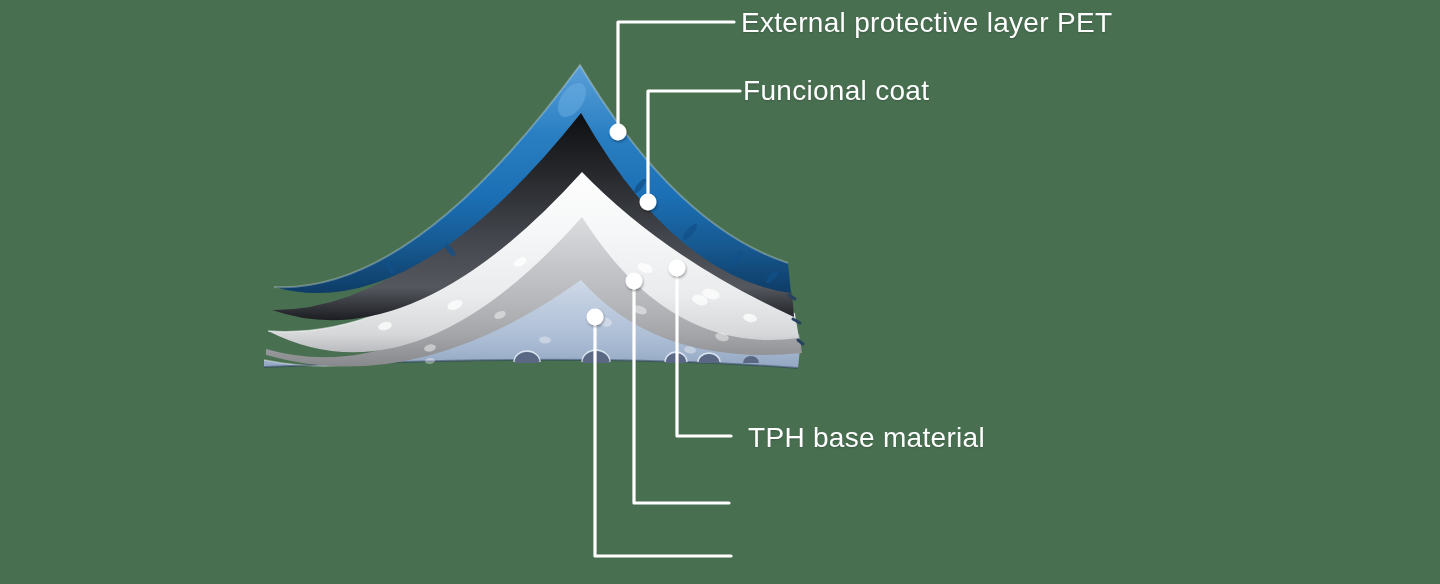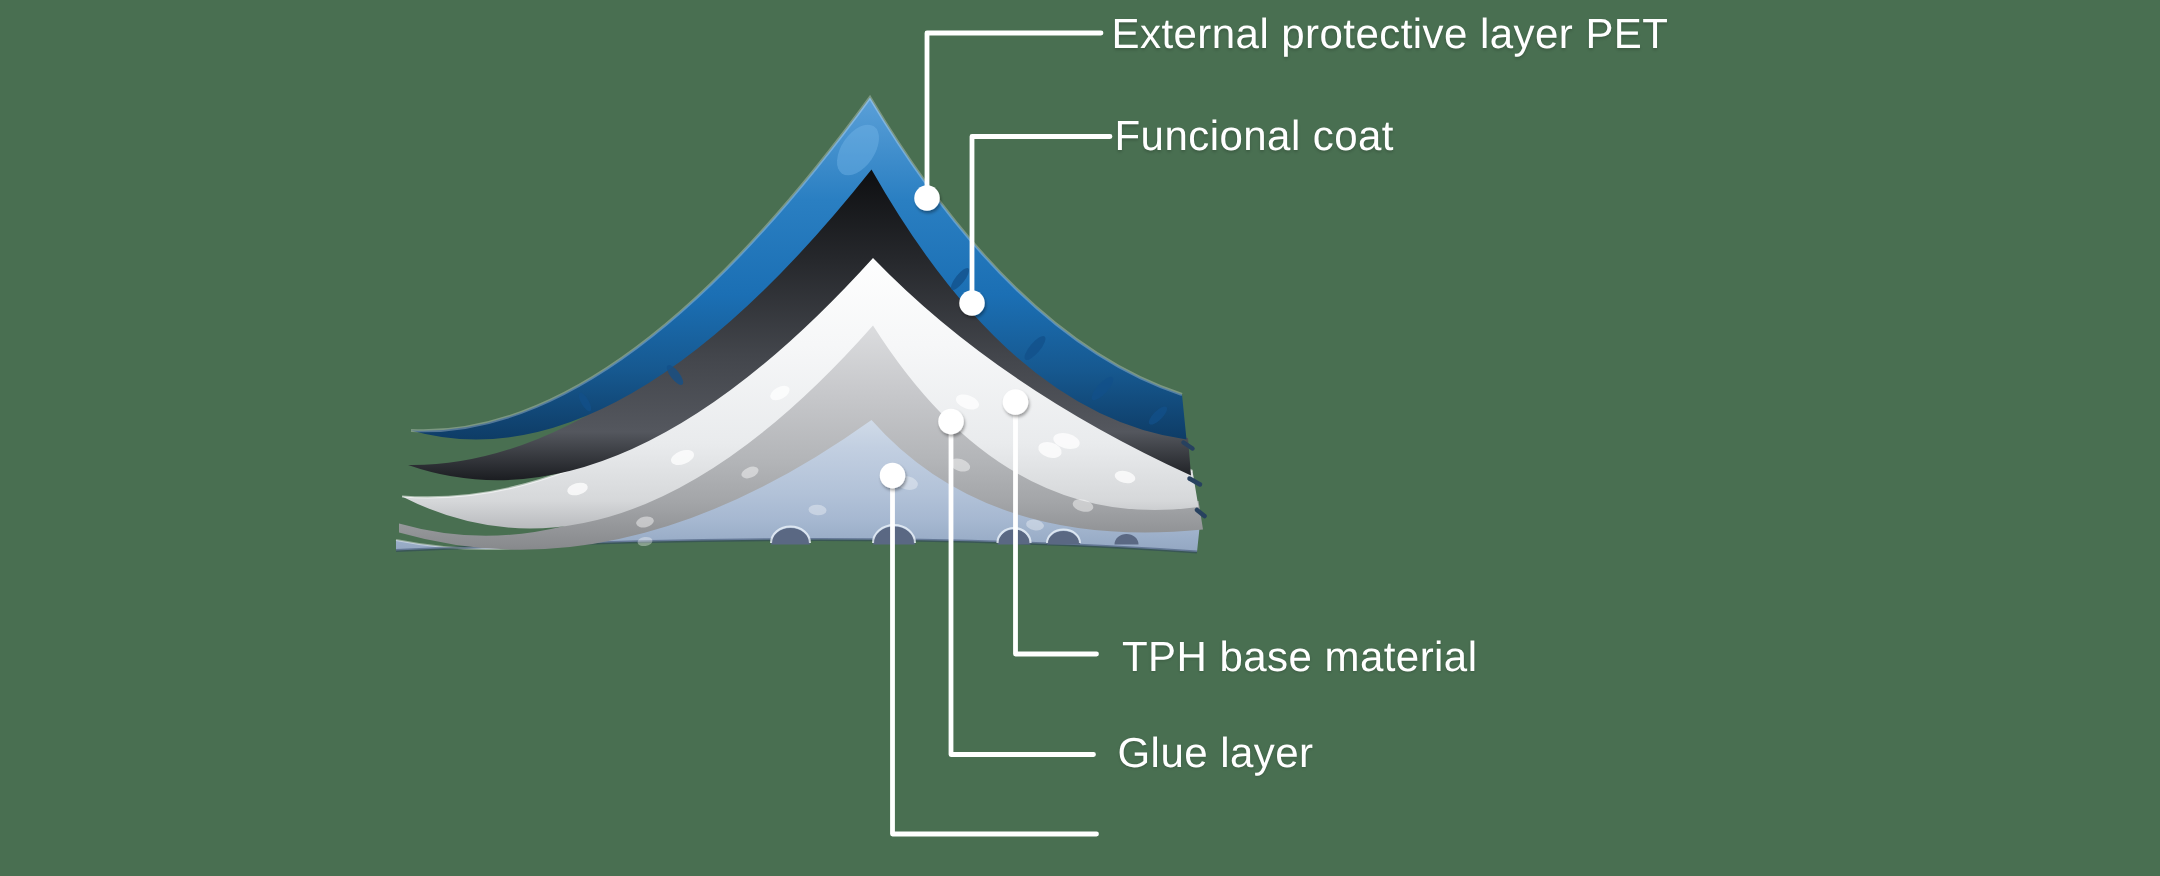--- a/index.html
+++ b/index.html
@@ -161,14 +161,13 @@
       <circle cx="648" cy="202" r="8.5" fill="#ffffff"></circle>
       <circle cx="677" cy="268" r="8.5" fill="#ffffff"></circle>
       <circle cx="634" cy="281" r="8.5" fill="#ffffff"></circle>
       <circle cx="595" cy="317" r="8.5" fill="#ffffff"></circle>
     </g>
   </svg>
 
   <div class="layer-label" style="left:741px;top:23px">External protective layer PET</div>
   <div class="layer-label" style="left:748px;top:438px">TPH base material</div>
   <div class="layer-label" style="left:743px;top:91px">Funcional coat</div>
-  <div class="layer-label" style="left:745px;top:502px">Glue layer</div>
 </div>
 
 </body></html>

